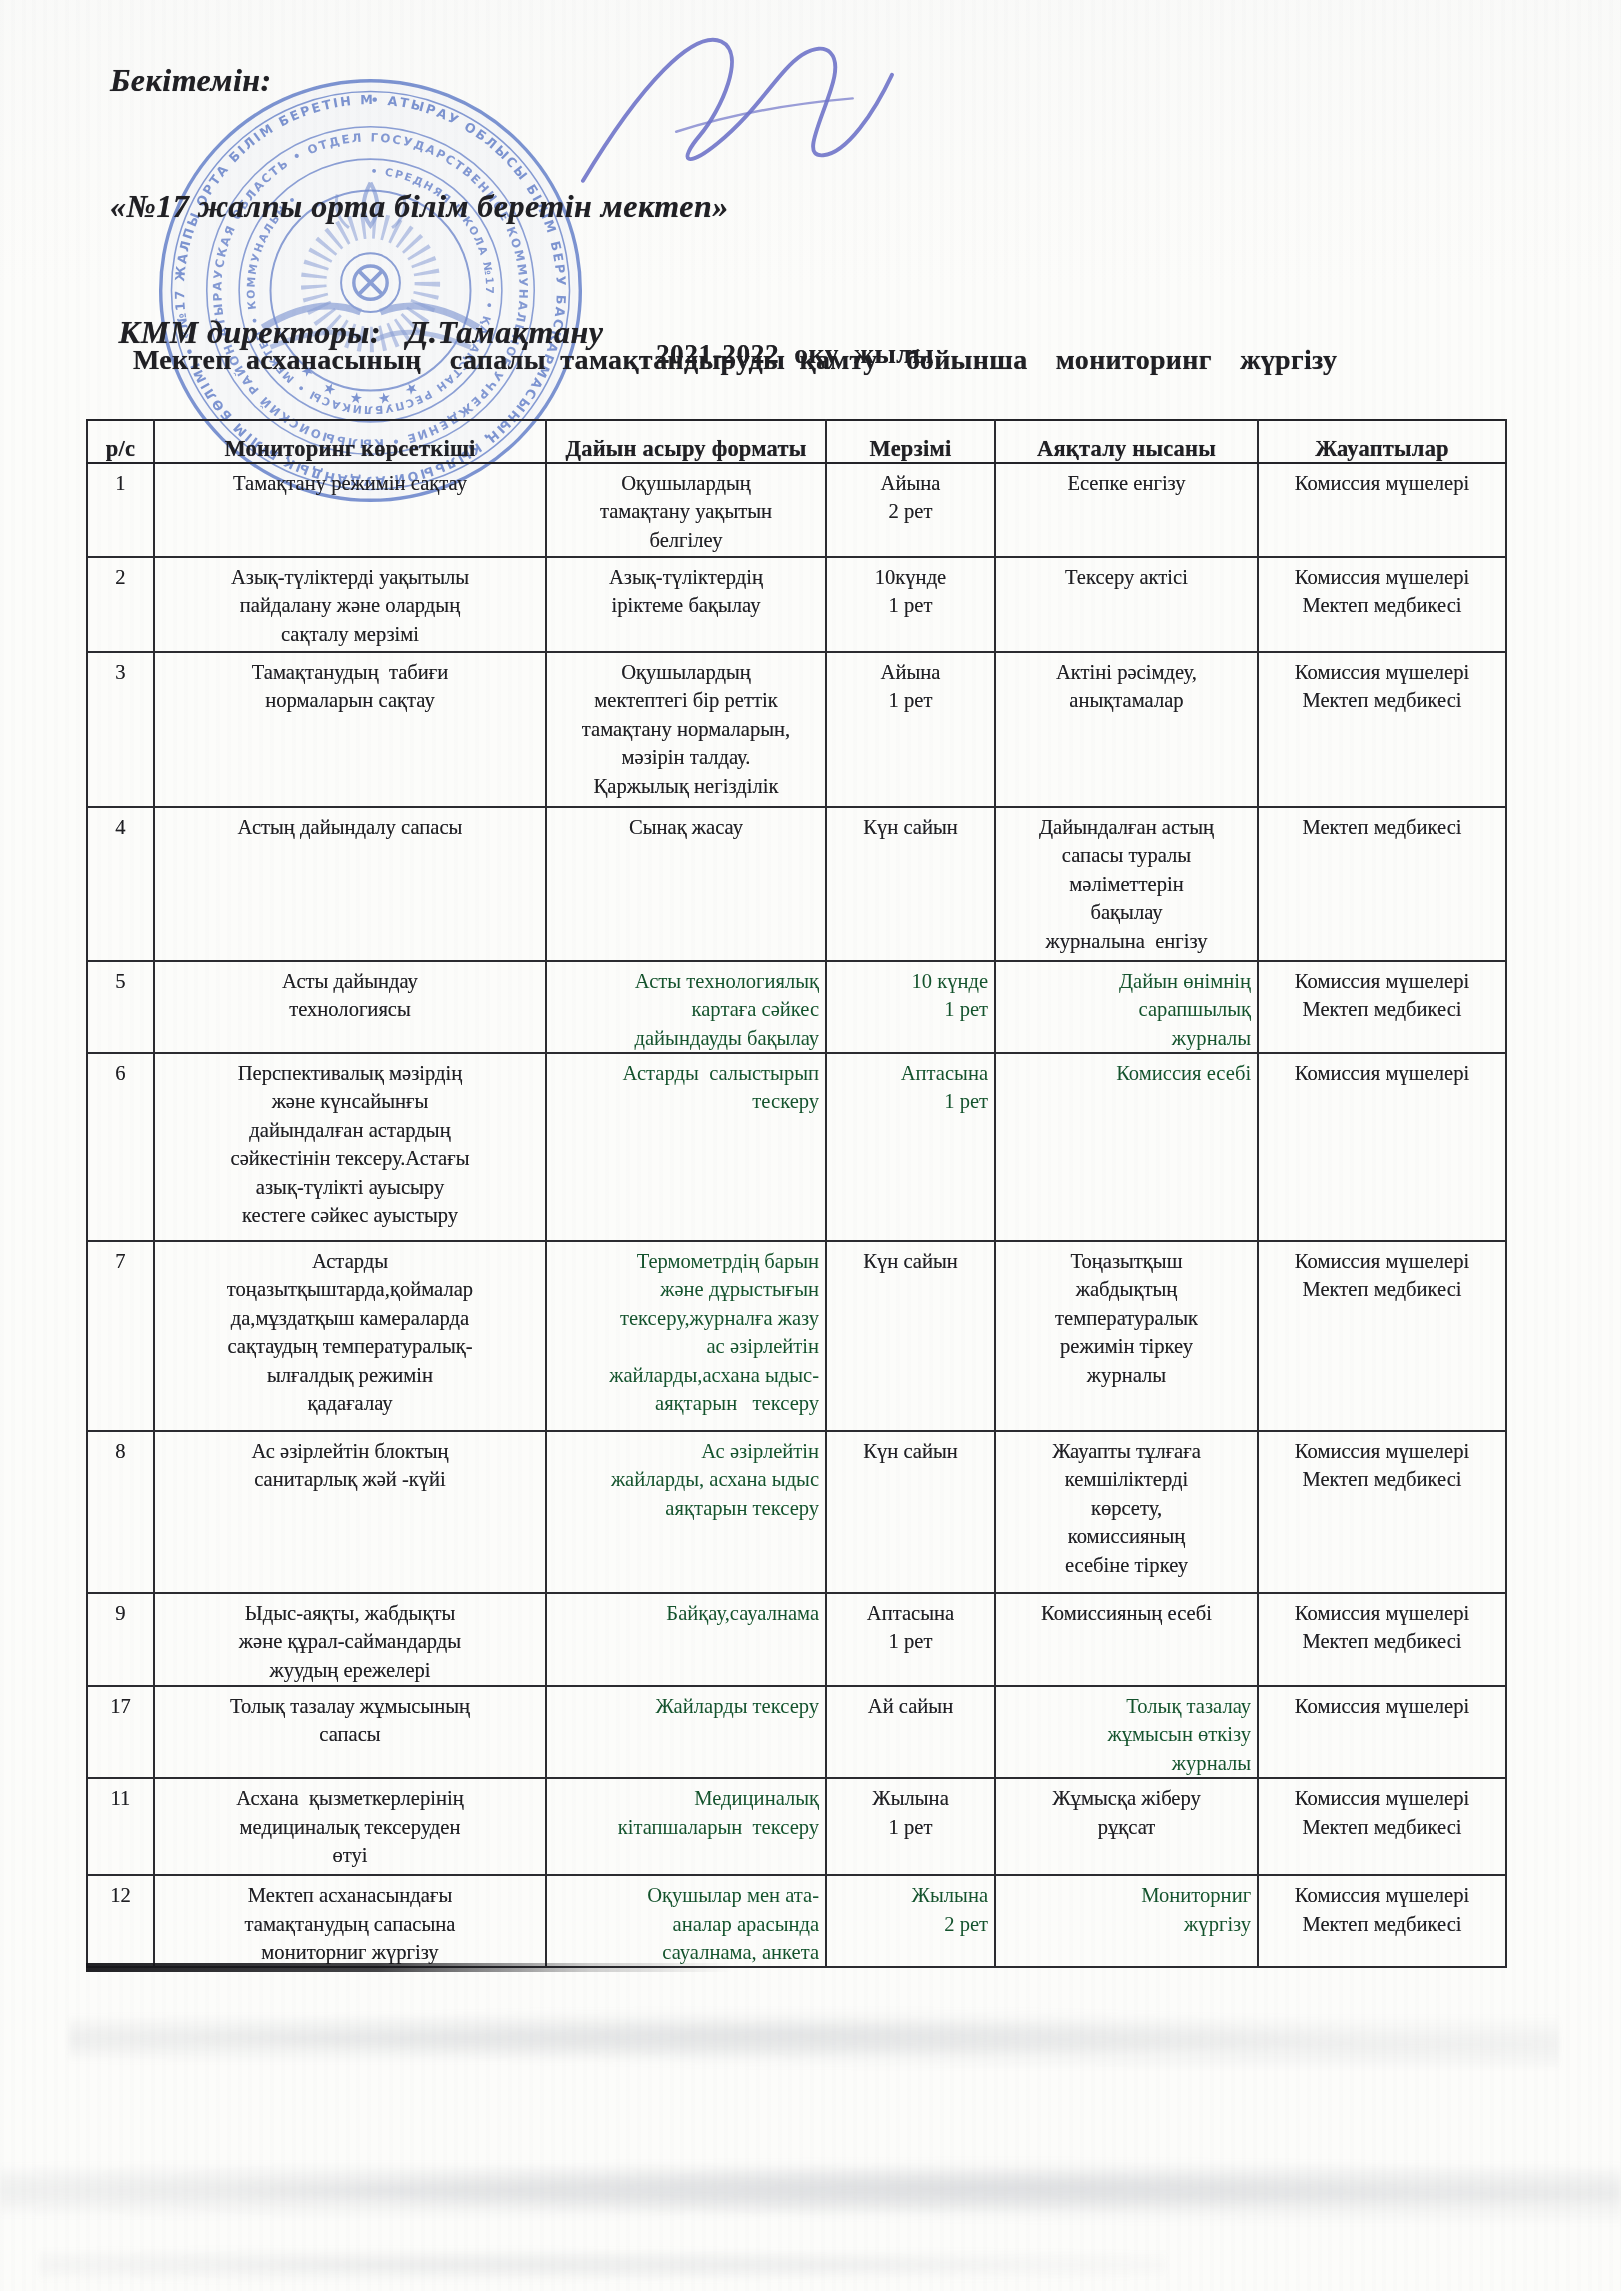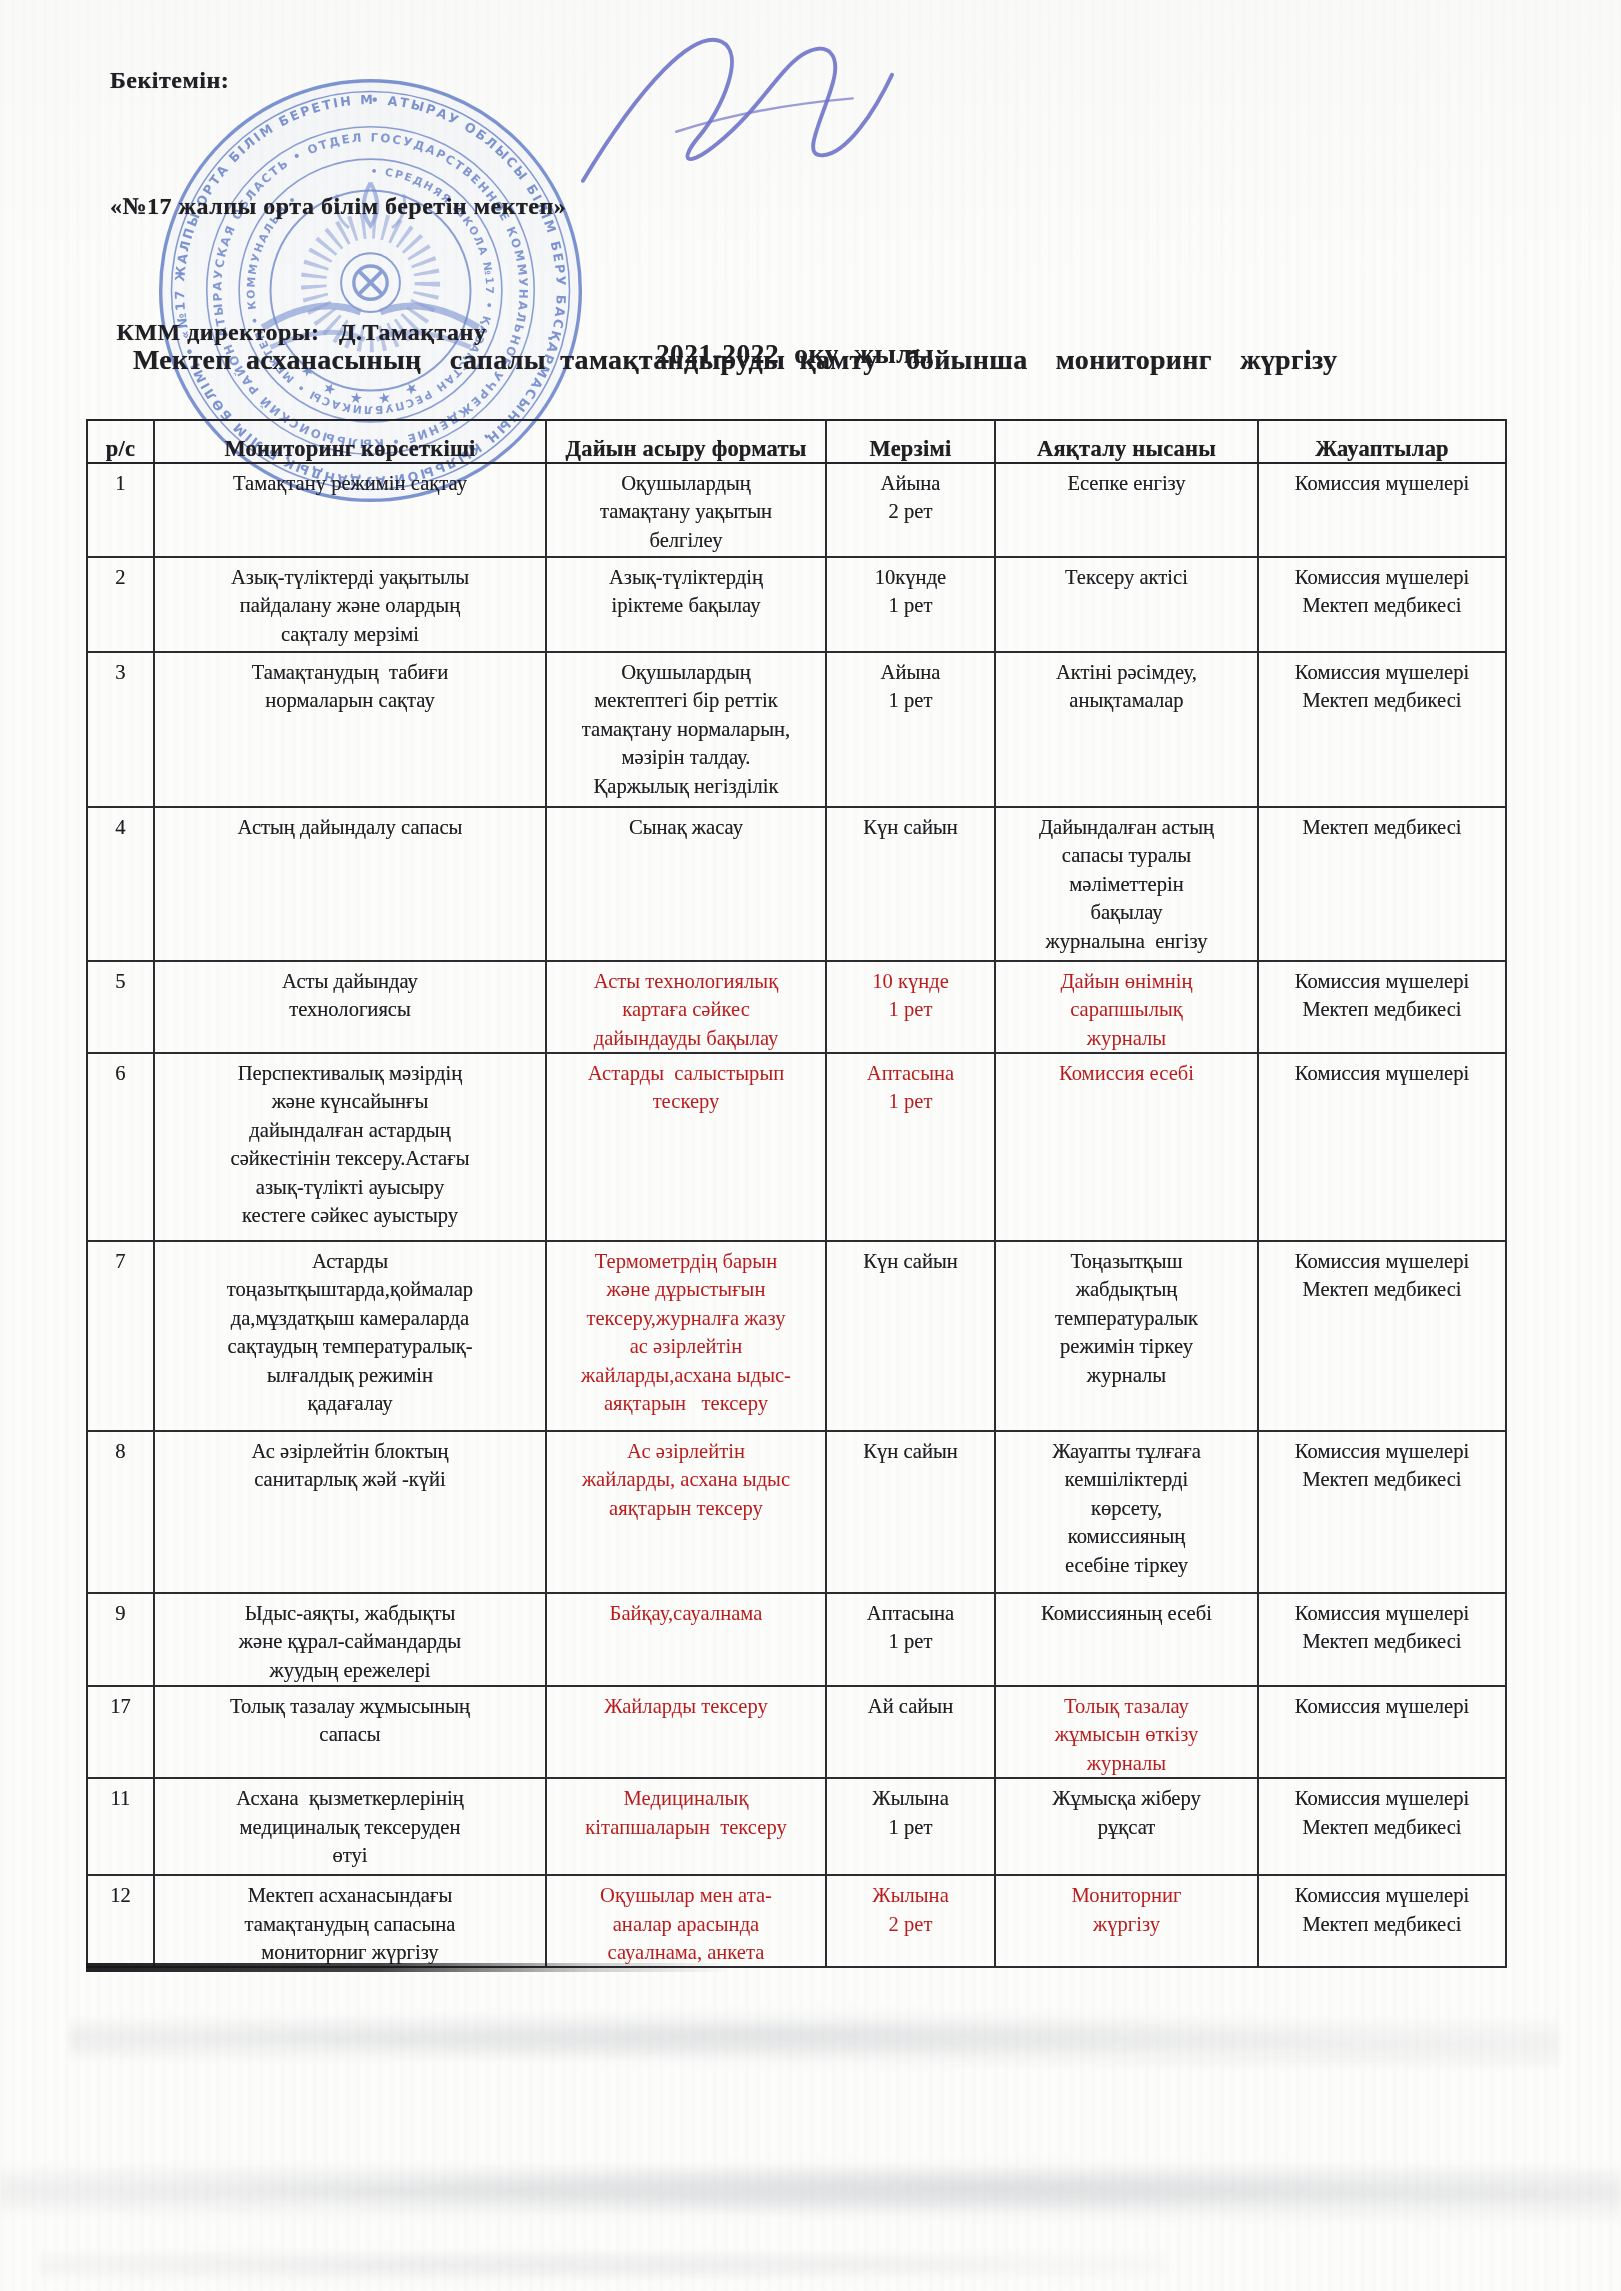--- a/index.html
+++ b/index.html
@@ -11,23 +11,24 @@
   }
   .paper-noise{
     position:absolute;inset:0;pointer-events:none;
     background:
       repeating-linear-gradient(90deg, rgba(60,70,90,.012) 0 3.9px, transparent 3.9px 10.8px),
       linear-gradient(180deg, rgba(200,205,215,.05), transparent 294px);
   }
   
   .approval{
     position:absolute;left:110px;top:49px;
-    font-weight:bold;font-size:24px;line-height:63px;
+    font-weight:bold;font-size:32px;line-height:63px;
     white-space:pre-wrap;letter-spacing:0.5px;
     text-shadow:0 0 0.7px rgba(10,10,20,.6);
+    font-style:italic;
   }
   .title-block{
     position:absolute;left:88px;top:257px;width:1431px;
     font-weight:bold;font-size:28px;line-height:41px;
     white-space:pre-wrap;word-spacing:6.9px;letter-spacing:0.3px;
     text-shadow:0 0 0.7px rgba(10,10,20,.55);
   }
   .title-line1{text-indent:45px;display:block;}
   .subtitle{
     position:absolute;left:86px;top:339px;width:1418px;
@@ -62,21 +63,21 @@
     font-size:22.5px;font-weight:bold;letter-spacing:0.2px;
     border-top:2.9px solid #232328;border-bottom:2.9px solid #232328;
     padding-top:15px;
     text-shadow:0 0 0.7px rgba(10,10,20,.6);
   }
   table.doc td{
     font-size:20.6px;line-height:1.38;
     white-space:pre-wrap;
     text-shadow:0 0 0.5px rgba(20,20,30,.45);
   }
-  table.doc td.muted{color:#b91c1c;text-shadow:none;}
+  table.doc td.muted{color:#14532d;text-shadow:none;text-align:right;}
   thead tr{height:41px}
   tbody tr:nth-child(1){height:94px}
   tbody tr:nth-child(2){height:95px}
   tbody tr:nth-child(3){height:155px}
   tbody tr:nth-child(4){height:154px}
   tbody tr:nth-child(5){height:86px}
   tbody tr:nth-child(6){height:188px}
   tbody tr:nth-child(7){height:190px}
   tbody tr:nth-child(8){height:162px}
   tbody tr:nth-child(9){height:93px}

